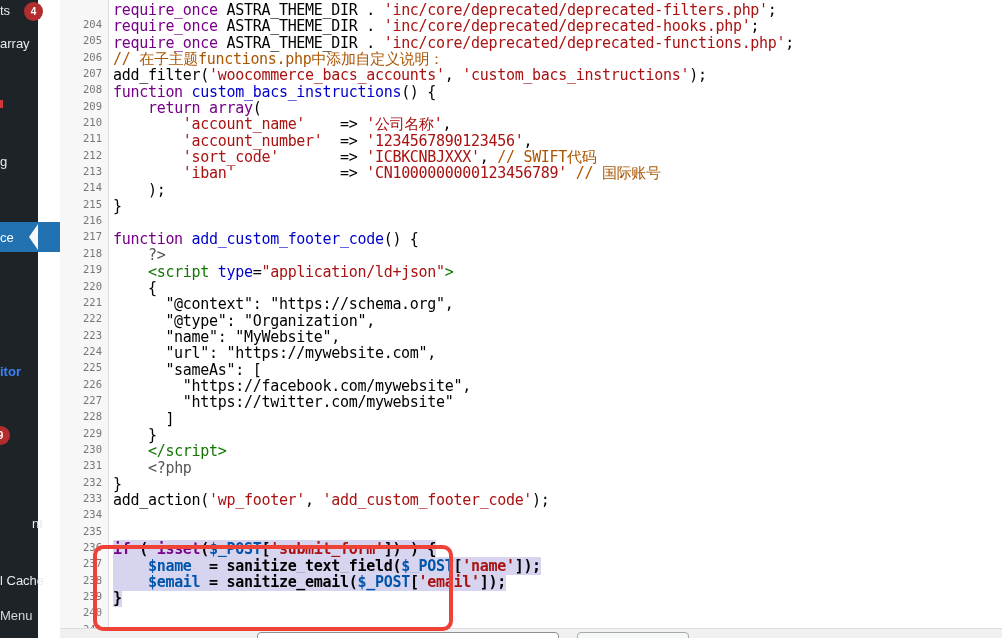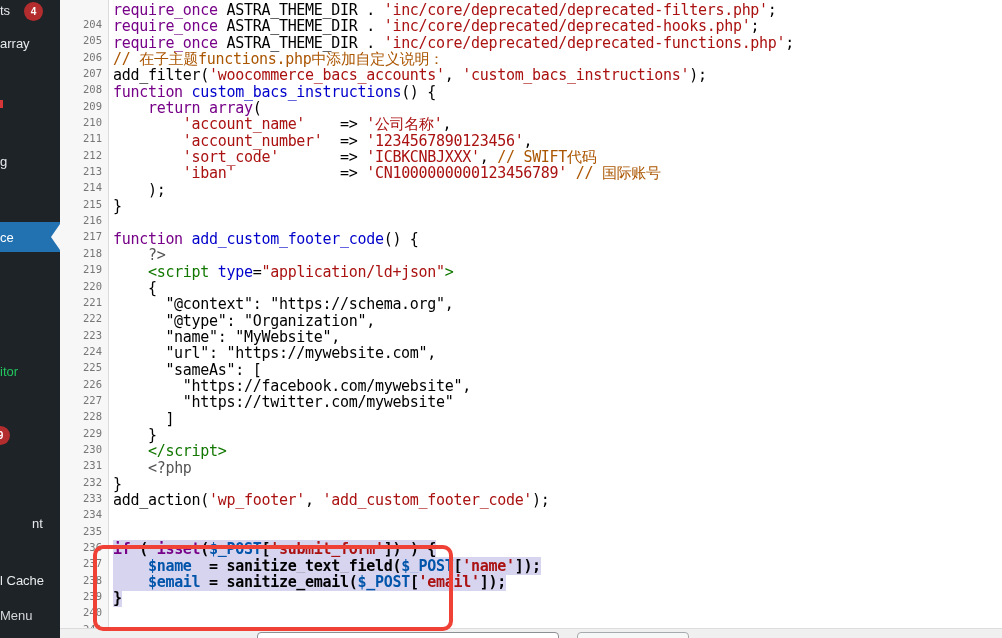--- a/index.html
+++ b/index.html
@@ -1,24 +1,24 @@
 <!DOCTYPE html>
 <html><head>
 <meta charset="utf-8">
 <style>
   html,body{margin:0;padding:0;}
   body{
     width:1002px;height:638px;position:relative;overflow:hidden;
     background:#fff;font-family:"Liberation Sans",sans-serif;
   }
   
-  .sidebar{position:absolute;left:0;top:0;width:60px;height:638px;background:#1d2327;z-index:5;}
+  .sidebar{position:absolute;left:0;top:0;width:38px;height:638px;background:#1d2327;z-index:5;}
   .sb-item{position:absolute;left:0;color:#e8eaec;font-size:13px;white-space:nowrap;line-height:16px;}
   .sb-item.dim{color:#d5d7da;}
-  .sb-item.bold{font-weight:normal;color:#22c55e;}
+  .sb-item.bold{font-weight:bold;color:#3b82f6;}
   .badge{
     position:absolute;background:#b32d2e;color:#fff;border-radius:50%;
     width:19px;height:19px;font-size:10px;font-weight:bold;
     display:flex;align-items:center;justify-content:center;
   }
   .update-dot{position:absolute;left:0;top:100px;width:3px;height:8px;background:#d63638;}
   .active-band{
     position:absolute;left:0;top:222px;width:60px;height:30px;background:#2271b1;
     color:#fff;display:flex;align-items:center;font-size:13px;
   }

